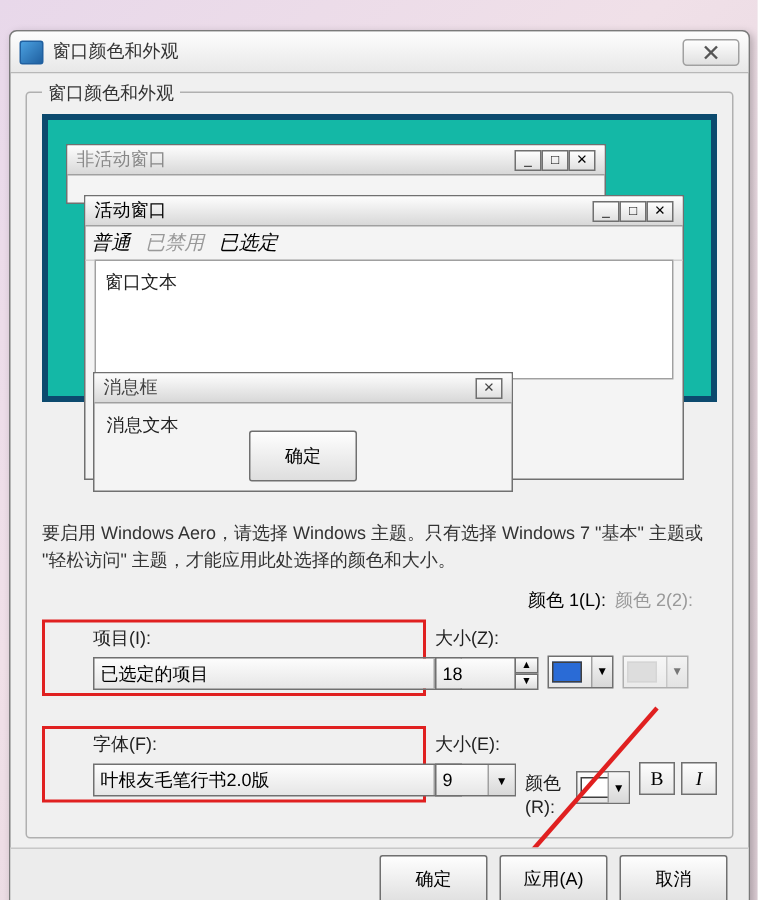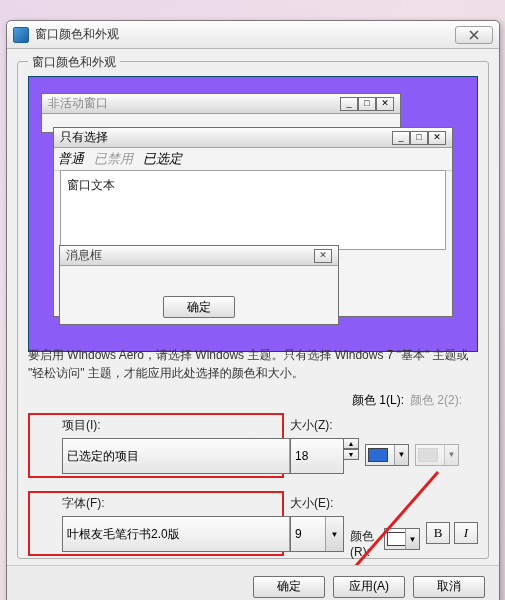--- a/index.html
+++ b/index.html
@@ -65,23 +65,23 @@
   .group-legend {
     position: absolute;
     top: -8px; left: 10px;
     background: #f0f0f0;
     padding: 0 4px;
     color: #333;
   }
   .preview-panel {
     position: absolute;
     left: 10px; right: 10px; top: 14px;
-    height: 276px;
-    background: #8b5cf6;
-    border: 1px solid #0c4a6e;
+    height: 192px;
+    background: #14b8a6;
+    border: 4px solid #0c4a6e;
   }
   .win-frame {
     position: absolute;
     background: #f4f4f4;
     border: 1px solid #707070;
   }
   .win-frame .wf-title {
     height: 20px;
     display: flex;
     align-items: center;
@@ -149,21 +149,21 @@
     position: absolute;
     bottom: 6px; left: 0; right: 0;
     display: flex; justify-content: center;
   }
   .std-btn {
     min-width: 72px;
     height: 22px;
     border: 1px solid #707070;
     background: linear-gradient(#fefefe,#dedede);
     display: inline-flex; align-items: center; justify-content: center;
-    padding: 4px 8px;
+    padding: 16px 8px;
     border-radius: 2px;
   }
   .descr {
     position: absolute;
     left: 10px; right: 10px; top: 284px;
     color: #333;
     line-height: 1.5;
   }
   .controls-area {
     position: absolute;
@@ -192,21 +192,21 @@
     width: 256px;
     padding-left: 32px;
   }
   .lbl {
     display: block;
     margin-bottom: 4px;
     color: #222;
   }
   .combo {
     position: relative;
-    height: 36px;
+    height: 22px;
     border: 1px solid #707070;
     background: linear-gradient(#fdfdfd,#e6e6e6);
     display: flex; align-items: center;
     padding: 0 4px;
   }
   .combo.wide { width: 246px; }
   .combo.small { width: 54px; }
   .combo .arrow {
     position: absolute; right: 0; top: 0; bottom: 0; width: 18px;
     border-left: 1px solid #a0a0a0;
@@ -302,21 +302,21 @@
             <span class="wf-controls">
               <span class="wc">_</span>
               <span class="wc">□</span>
               <span class="wc">✕</span>
             </span>
           </div>
         </div>
 
         <div class="win-frame active-win">
           <div class="wf-title">
-            <span>只有选择</span>
+            <span>活动窗口</span>
             <span class="wf-controls">
               <span class="wc">_</span>
               <span class="wc">□</span>
               <span class="wc">✕</span>
             </span>
           </div>
           <div class="selected-item-row">
             <span class="cursive">普通</span>
             <span class="cursive" style="color:#999">已禁用</span>
             <span class="cursive">已选定</span>
@@ -324,20 +324,21 @@
           <div class="active-content" style="top:42px;">
             <div class="body-text-row">窗口文本</div>
           </div>
         </div>
 
         <div class="msgbox">
           <div class="msg-title">
             <span>消息框</span>
             <span style="margin-left:auto" class="wc">✕</span>
           </div>
+          <div class="msg-body">消息文本</div>
           <div class="msg-btn-row">
             <span class="std-btn">确定</span>
           </div>
         </div>
 
       </div>
 
       <div class="descr">要启用 Windows Aero，请选择 Windows 主题。只有选择 Windows 7 "基本" 主题或 "轻松访问" 主题，才能应用此处选择的颜色和大小。</div>
 
       <div class="controls-area">

